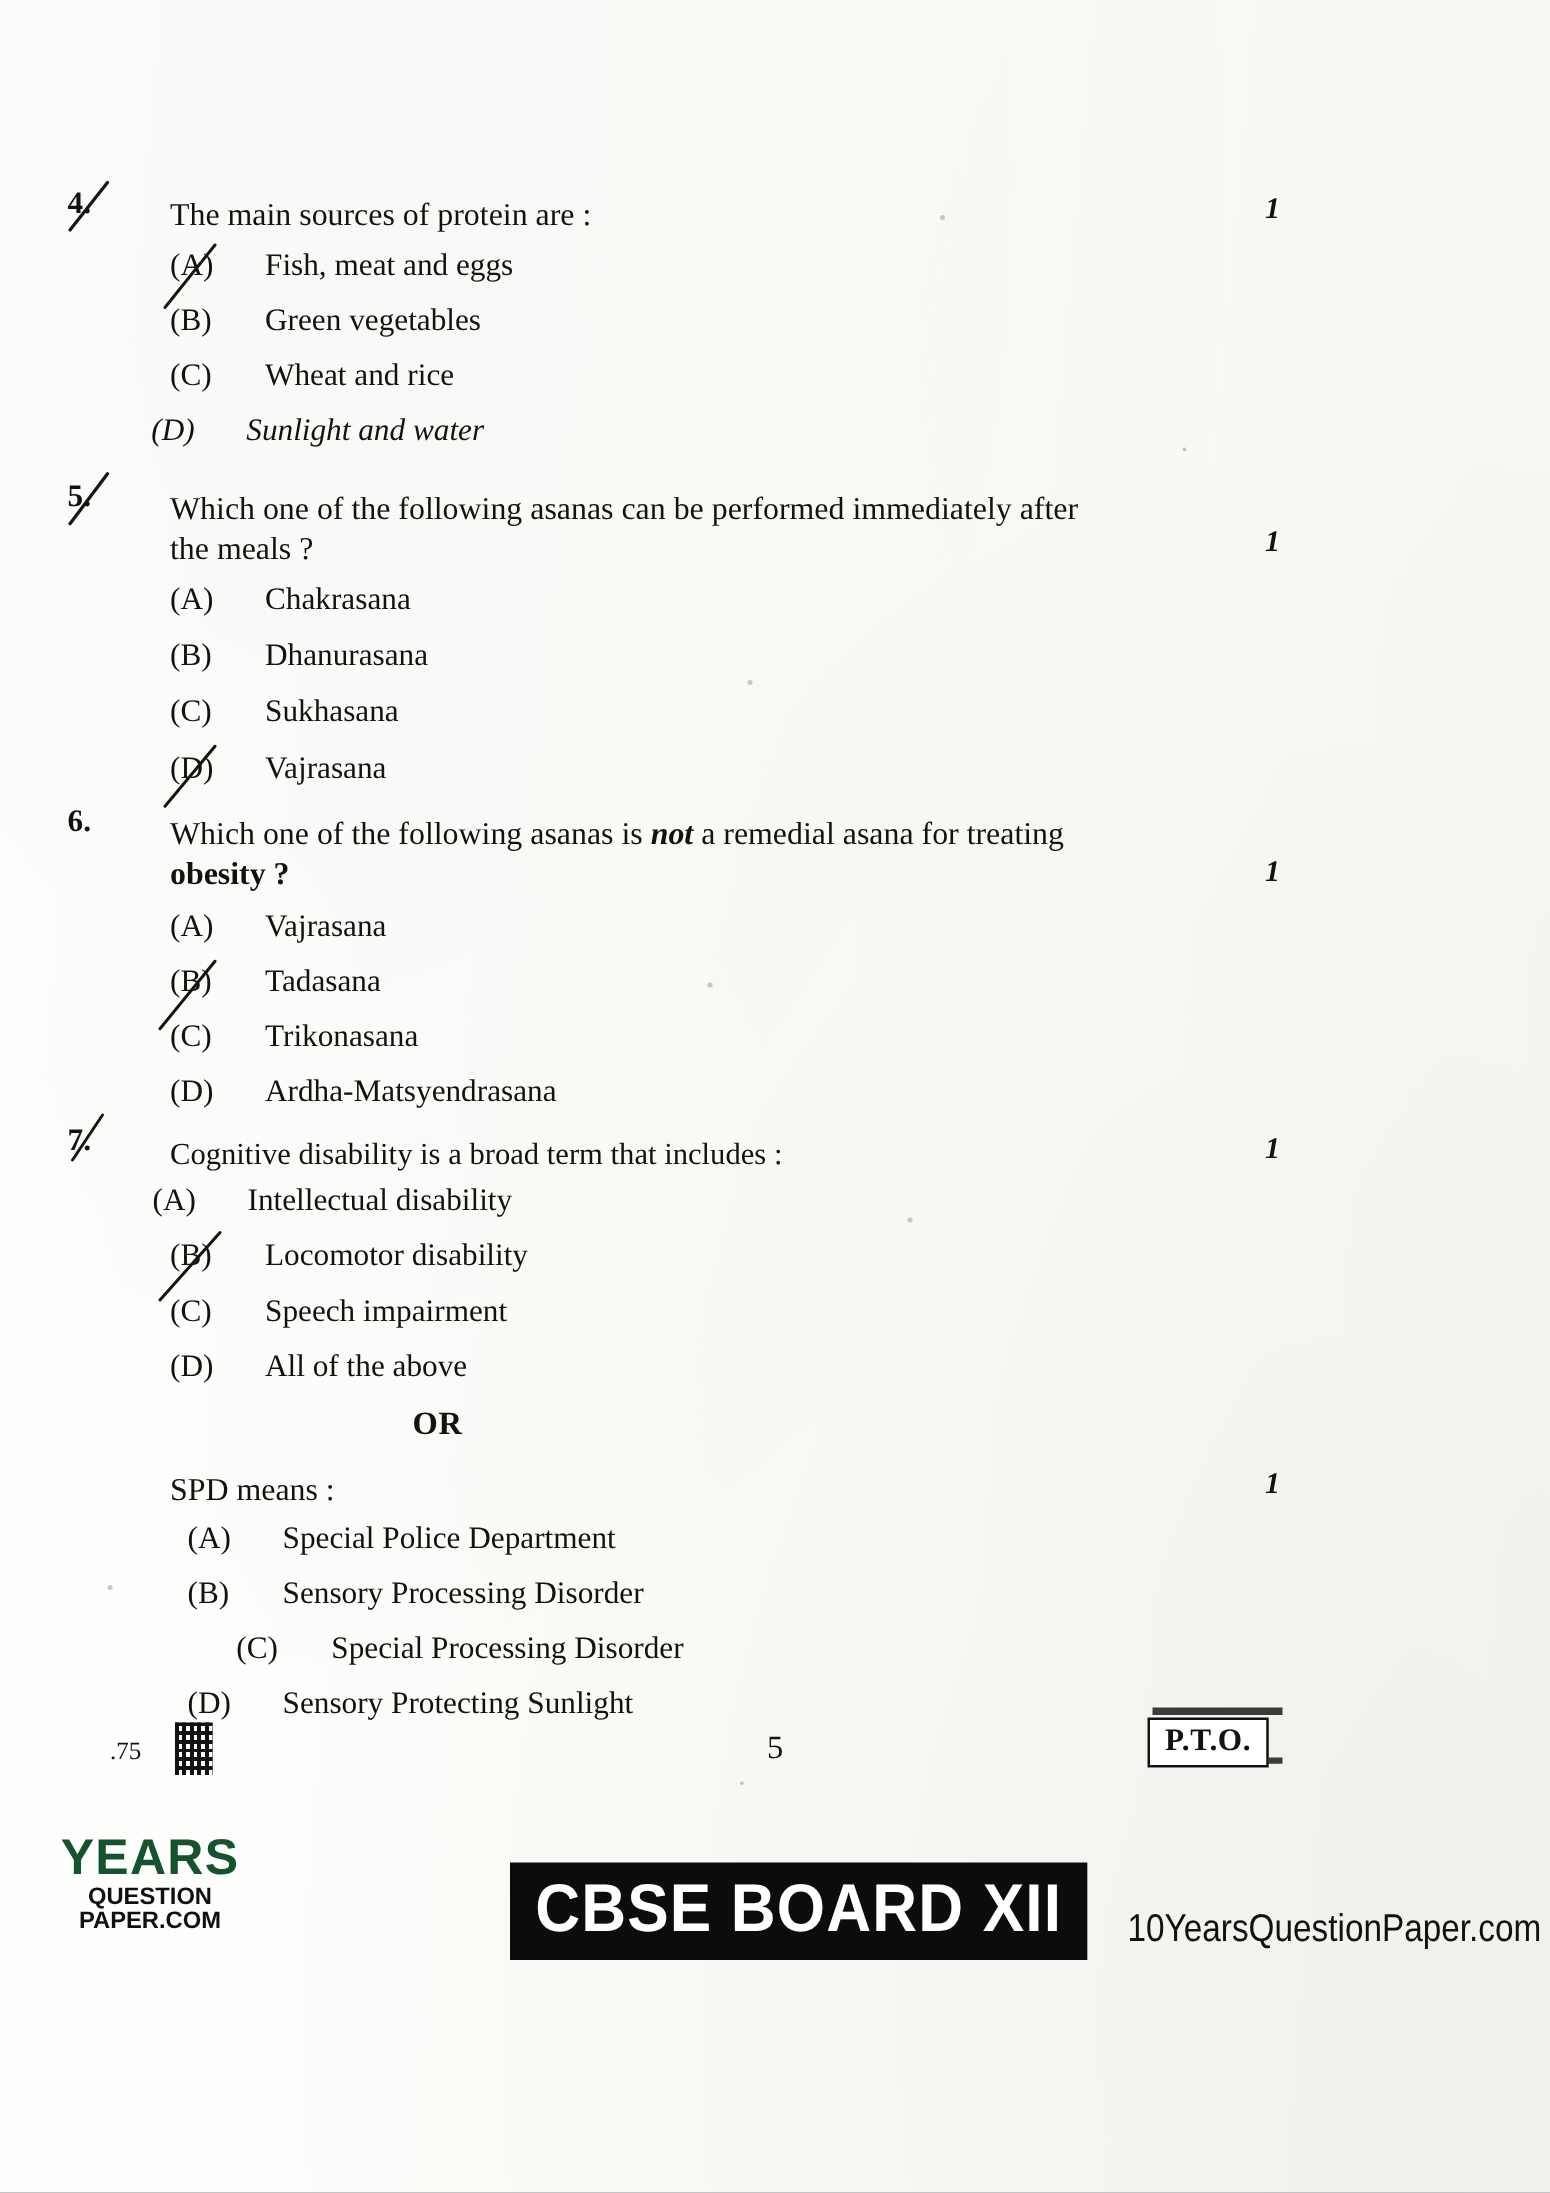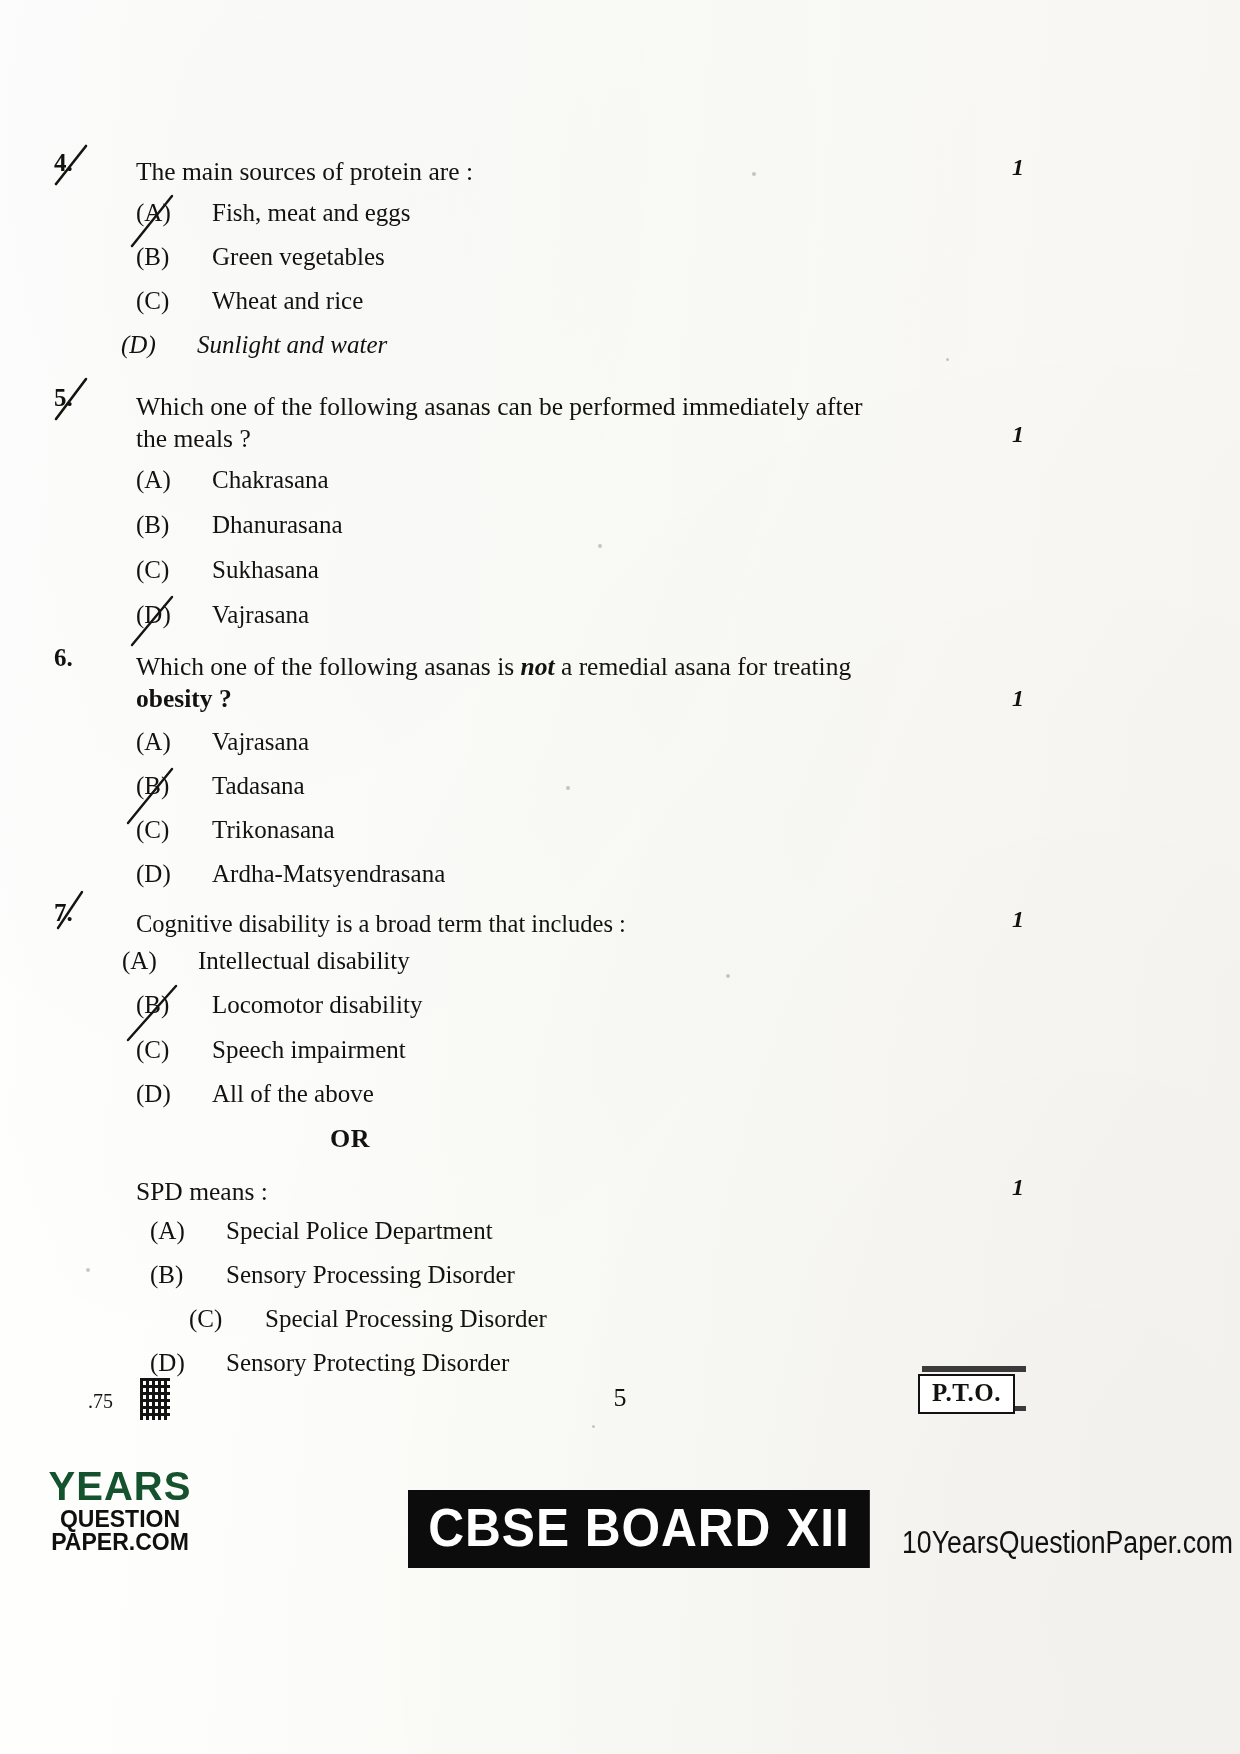--- a/index.html
+++ b/index.html
@@ -149,21 +149,21 @@
   }
   .brand .years {
     font-size: 40px;
     font-weight: bold;
     color: #14532d;
     letter-spacing: 1px;
     display: block;
     margin-top: -4px;
   }
   .brand .qp {
-    font-size: 23px;
+    font-size: 19px;
     font-weight: bold;
     color: #101010;
     letter-spacing: 0px;
     display: block;
     margin-top: 2px;
   }
   .banner {
     position: absolute;
     background: #0c0c0c;
     color: #fff;
@@ -330,21 +330,21 @@
       <div class="opt" style="left:96px; top:46px;">
         <span class="lab">(A)</span><span class="txt">Special Police Department</span>
       </div>
       <div class="opt" style="left:96px; top:90px;">
         <span class="lab">(B)</span><span class="txt">Sensory Processing Disorder</span>
       </div>
       <div class="opt" style="left:107px; top:134px;margin-left:28px;">
         <span class="lab">(C)</span><span class="txt">Special Processing Disorder</span>
       </div>
       <div class="opt" style="left:96px; top:178px;">
-        <span class="lab">(D)</span><span class="txt">Sensory Protecting Disorder</span>
+        <span class="lab">(D)</span><span class="txt">Sensory Protecting Sunlight</span>
       </div>
     </div>
 
     <div class="foot-code" style="left:88px; top:1390px;">.75</div>
     <div class="qr" style="left:140px; top:1378px;"></div>
 
     <div class="page-no" style="left:0px; top:1383px; width:1240px;">5</div>
 
     <div class="pto-smudge" style="left:922px; top:1366px; width:104px; height:6px;"></div>
     <div class="pto-smudge" style="left:922px; top:1406px; width:104px; height:5px;"></div>

